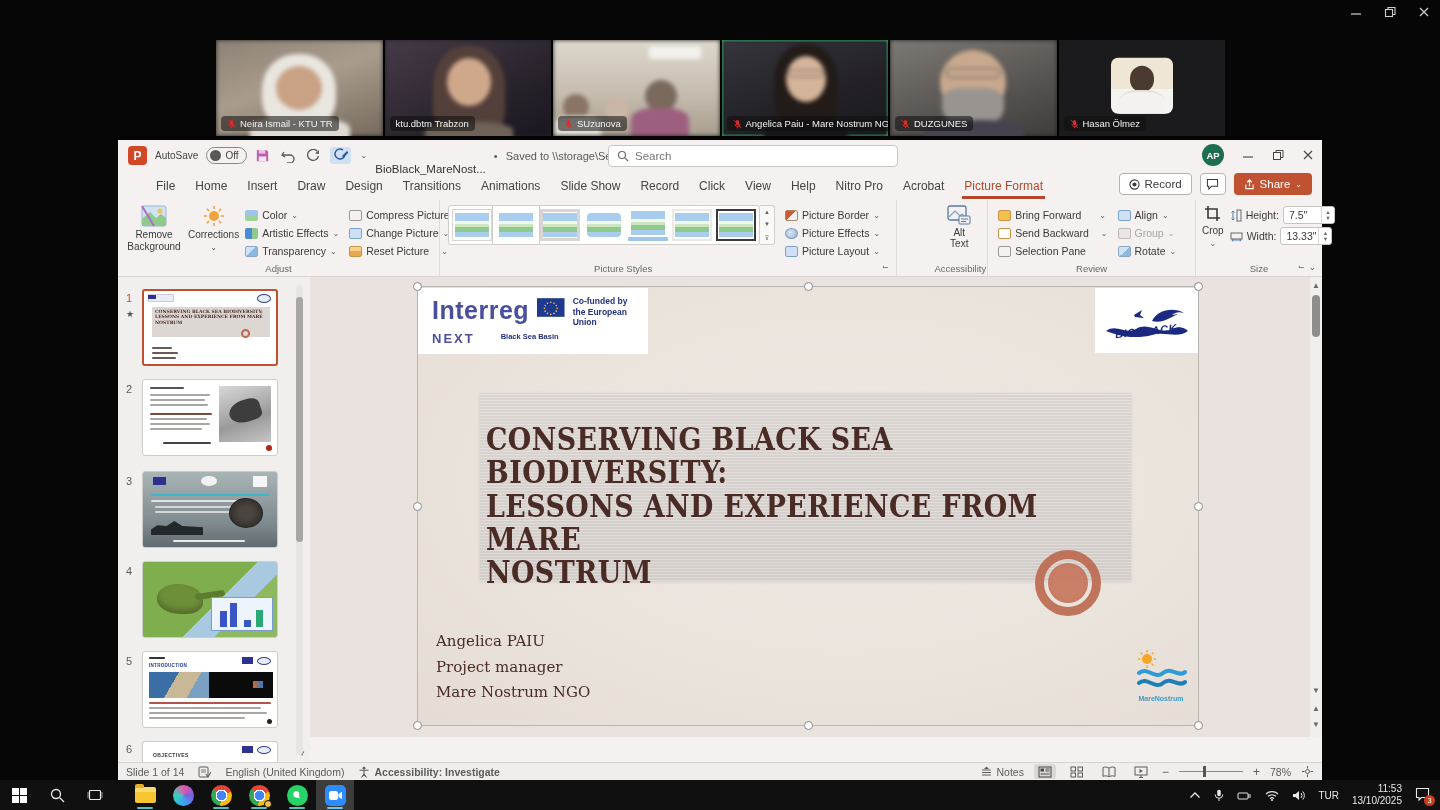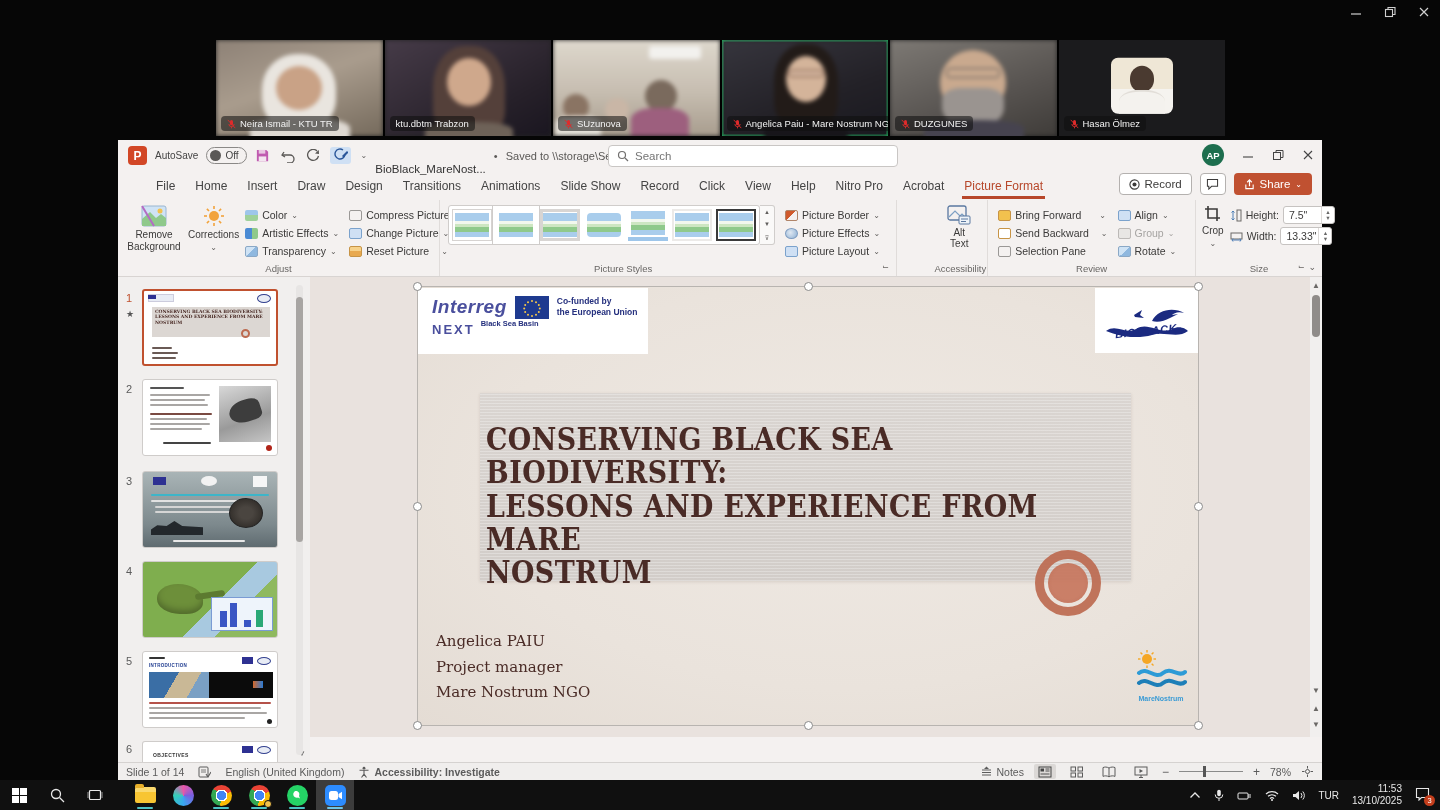--- a/index.html
+++ b/index.html
@@ -103,21 +103,21 @@
   #vscroll{left:1192px;top:137px;width:12px;height:460px;background:#f1efee;color:#6a6866;font-size:8px;text-align:center;}
   #vscroll .vthumb{position:absolute;left:2px;top:18px;width:8px;height:42px;background:#8f8c8a;border-radius:4px;}
 
   
   #slide{left:108px;top:10px;width:780px;height:438px;background:
     radial-gradient(ellipse at 55% 45%, #efe9e3 0%, #eae3dc 60%, #e4dcd4 100%);
     outline:1px solid #b8b4b0;}
   .handle{position:absolute;width:9px;height:9px;border-radius:50%;background:#fff;border:1px solid #8a8a8a;z-index:5;}
   #interreg-box{left:0;top:1px;width:230px;height:66px;background:#fff;padding:8px 10px 0 14px;}
   .ir-row{display:flex;align-items:flex-start;gap:8px;}
-  .ir-brand{font-size:19px;font-weight:bold;color:#4a4f9d;letter-spacing:.5px;font-style:italic;}
+  .ir-brand{font-size:25px;font-weight:bold;color:#4a4f9d;letter-spacing:.5px;}
   .ir-cofund{font-size:8.5px;font-weight:bold;color:#25307e;line-height:1.25;}
   .ir-next{font-size:13px;font-weight:bold;color:#4a4f9d;letter-spacing:2px;margin-top:3px;}
   .ir-sub{font-size:7.5px;font-weight:bold;color:#25307e;margin-left:6px;}
   #bioblack-box{left:677px;top:1px;width:103px;height:65px;background:#fff;display:flex;flex-direction:column;align-items:center;justify-content:center;}
   #title-band{left:62px;top:86px;width:651px;height:188px;background:
     repeating-linear-gradient(0deg, rgba(255,255,255,.28) 0 1px, rgba(0,0,0,0) 1px 3px),
     linear-gradient(180deg,#dad5d1,#d2cdc9);box-shadow:0 1px 3px rgba(90,70,60,.15);margin-top:20px;}
   #slide-title{position:absolute;left:6px;top:30px;width:780px;transform:scaleX(.84);transform-origin:0 0;
     font-family:"DejaVu Serif",serif;font-weight:bold;font-size:32px;line-height:1.04;color:#4a2b26;letter-spacing:.5px;}
   #stamp{left:617px;top:263px;width:66px;height:66px;border-radius:50%;border:9px solid #bd6b51;opacity:.92;
@@ -699,21 +699,21 @@
                 <circle cx="9.2" cy="12.5" r="1"></circle>
                 <circle cx="10.2" cy="9" r="1"></circle>
                 <circle cx="13" cy="6.2" r="1"></circle>
               </g>
           </svg>
           <div class="ir-cofund">
             <div>Co-funded by</div>
             <div>the European Union</div>
           </div>
         </div>
-        <div style="display:flex;align-items:flex-start;">
+        <div style="display:flex;align-items:center;gap:20px;">
           <span class="ir-next">NEXT</span>
           <span class="ir-sub">Black Sea Basin</span>
         </div>
       </div>
 
       <div id="bioblack-box" class="abs">
         <svg width="86" height="34" viewBox="0 0 86 34">
           <path d="M48 16 C54 4 70 2 80 8 C74 6 70 8 68 10 L74 9 L66 13 C60 16 54 18 48 16z" fill="#1b2a80"></path>
           <path d="M30 10 l8-5 -2 5 4 3 -9-1z" fill="#1b2a80"></path>
           <path d="M2 26 C12 18 22 30 32 24 C44 16 56 30 68 24 C76 20 82 24 84 26 C74 34 60 26 48 30 C34 34 16 32 2 26z" fill="#1b2a80"></path>

